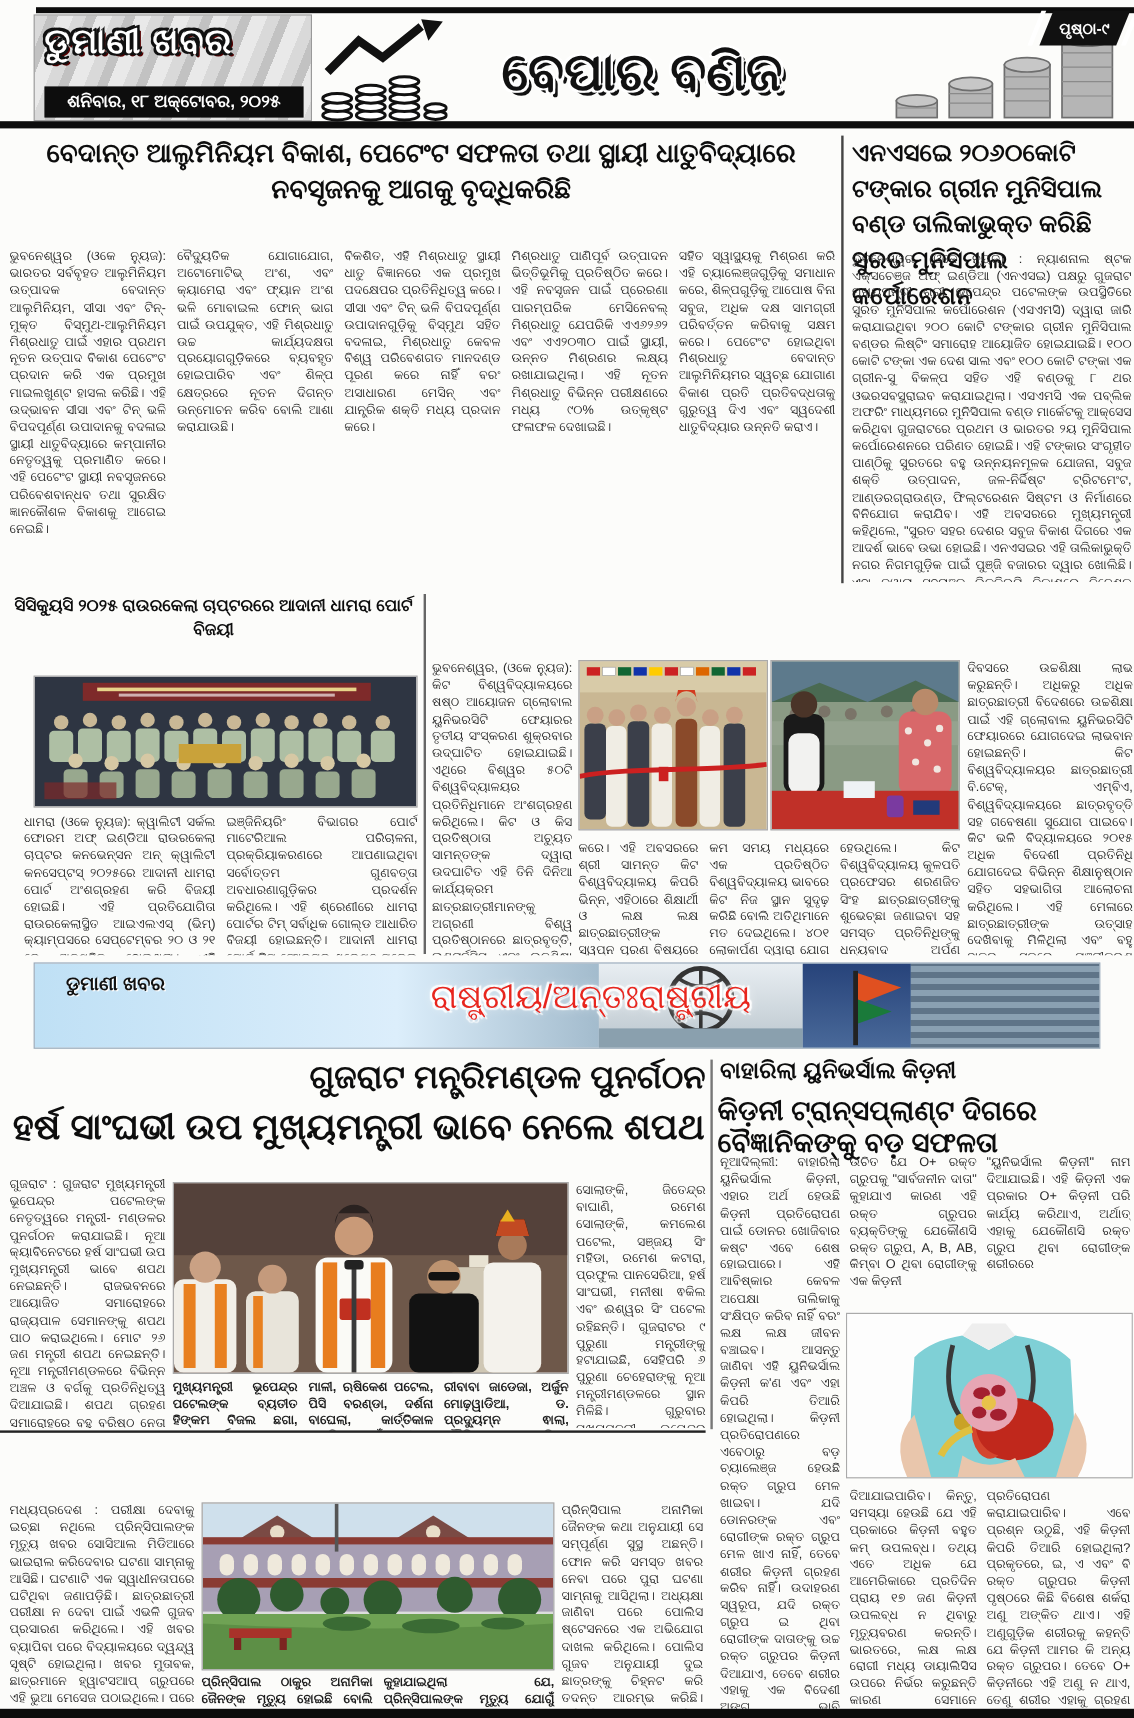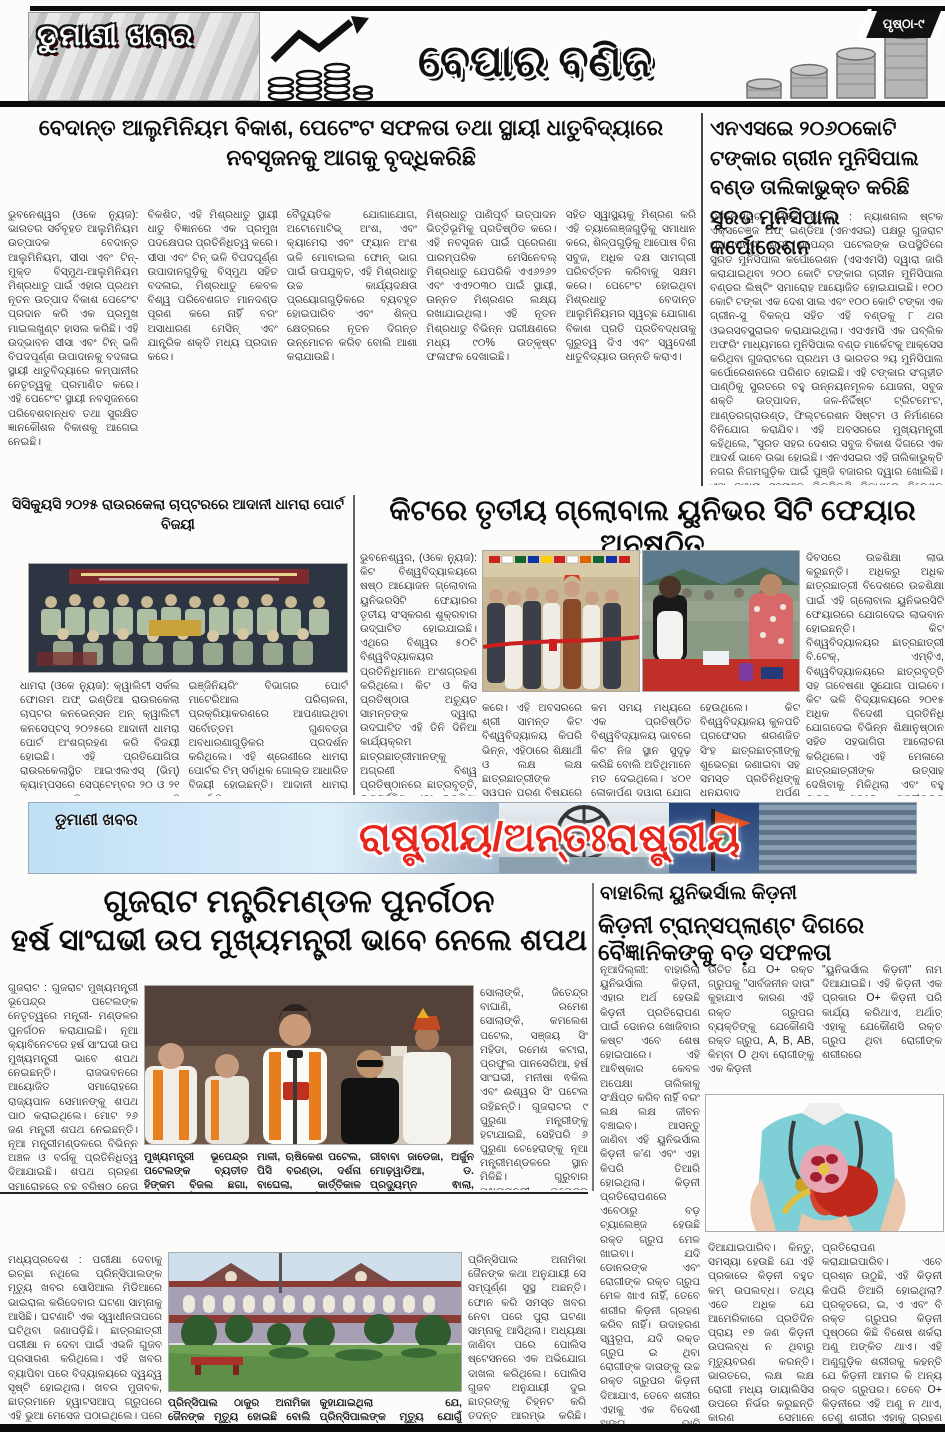--- a/index.html
+++ b/index.html
@@ -26,37 +26,38 @@
   .section-title { font-size:44px; font-weight:800; color:#111; text-align:center;
       text-shadow:-2px -2px 0 #fff, 2px -2px 0 #fff, -2px 2px 0 #fff, 2px 2px 0 #fff, 4px 4px 0 #111; }
   .page-badge { background:#111; color:#fff; font-size:13px; font-weight:700;
       transform:skewX(-22deg); display:flex; align-items:center; justify-content:center; }
   .page-badge span { transform:skewX(22deg); }
   .badge-slash { width:4px; background:#fff; transform:skewX(-22deg); }
 
   
   .banner { background:linear-gradient(90deg,#bfe0f5 0%, #dceefb 34%, #9db6c8 55%, #7fa0bd 70%, #8ba8b8 100%); overflow:hidden; border:1px solid #9ab; }
   .banner-brand { font-size:16px; font-weight:800; color:#111; text-shadow:1px 1px 0 #fff; }
-  .banner-title { font-size:40px; font-weight:700; color:#e8251d; white-space:nowrap;
+  .banner-title { font-size:28px; font-weight:400; color:#e8251d; white-space:nowrap;
       text-shadow:-2px -2px 1px #fff, 2px -2px 1px #fff, -2px 2px 1px #fff, 2px 2px 1px #fff, 0 0 9px #fff; }
   .banner-city { background:repeating-linear-gradient(0deg,#5f7488 0 5px,#8aa0b2 5px 10px); }
   .banner-bldg { background:linear-gradient(180deg,#e8eef2,#b9c4cc); }
 
   .photo-frame { border:1px solid #aaa; overflow:hidden; background:#ddd; }
   svg { display:block; }
 </style>
 </head>
 <body>
 
 <div class="page">
 
   <div class="abs blackbar" style="left:30px;top:6px;width:915px;height:5px;"></div>
 
   <div class="abs masthead-photo" style="left:28px;top:12px;width:232px;height:89px;">
     <div class="abs paper-name" style="left:8px;top:6px;width:216px;text-align:left;">ଡୁମାଣୀ ଖବର</div>
+    <div class="abs date-bar" style="left:8px;top:59px;width:216px;height:26px;">ଶନିବାର, ୧୮ ଅକ୍ଟୋବର, ୨୦୨୫</div>
   </div>
 
   <div class="abs" style="left:265px;top:14px;width:108px;height:88px;">
     <svg width="108" height="88" viewBox="0 0 108 88">
       <polyline points="8,46 34,20 54,34 86,8" fill="none" stroke="#111" stroke-width="7"></polyline>
       <polygon points="86,2 104,4 92,20" fill="#111"></polygon>
       <g fill="#fff" stroke="#111" stroke-width="2.5">
         <ellipse cx="16" cy="82" rx="12" ry="4"></ellipse>
           <ellipse cx="16" cy="75" rx="12" ry="4"></ellipse>
           <ellipse cx="16" cy="68" rx="12" ry="4"></ellipse>
@@ -109,22 +110,22 @@
     <span>ପୃଷ୍ଠା-୯</span>
   </div>
   <div class="abs badge-slash" style="left:940px;top:9px;height:29px;"></div>
 
   <div class="abs blackbar" style="left:0;top:101px;width:945px;height:6px;"></div>
 
   <div class="abs headline" style="left:8px;top:113px;width:686px;height:90px;font-size:22px;line-height:1.36;">ବେଦାନ୍ତ ଆଲୁମିନିୟମ ବିକାଶ, ପେଟେଂଟ ସଫଳତା ତଥା ସ୍ଥାୟୀ ଧାତୁବିଦ୍ୟାରେ ନବସୃଜନକୁ ଆଗକୁ ବୃଦ୍ଧିକରିଛି</div>
 
   <div class="abs cols" style="left:8px;top:207px;width:688px;height:278px;">
     <div class="bodytext">ଭୁବନେଶ୍ୱର (ଓକେ ନ୍ୟୁଜ): ଭାରତର ସର୍ବବୃହତ ଆଲୁମିନିୟମ ଉତ୍ପାଦକ ବେଦାନ୍ତ ଆଲୁମିନିୟମ, ସୀସା ଏବଂ ଟିନ୍-ମୁକ୍ତ ବିସ୍ମୁଥ-ଆଲୁମିନିୟମ ମିଶ୍ରଧାତୁ ପାଇଁ ଏହାର ପ୍ରଥମ ନୂତନ ଉତ୍ପାଦ ବିକାଶ ପେଟେଂଟ ପ୍ରଦାନ କରି ଏକ ପ୍ରମୁଖ ମାଇଲଖୁଣ୍ଟ ହାସଲ କରିଛି। ଏହି ଉଦ୍ଭାବନ ସୀସା ଏବଂ ଟିନ୍ ଭଳି ବିପଦପୂର୍ଣ୍ଣ ଉପାଦାନକୁ ବଦଳାଇ ସ୍ଥାୟୀ ଧାତୁବିଦ୍ୟାରେ କମ୍ପାନୀର ନେତୃତ୍ୱକୁ ପ୍ରମାଣିତ କରେ। ଏହି ପେଟେଂଟ ସ୍ଥାୟୀ ନବସୃଜନରେ ପରିବେଶବାନ୍ଧବ ତଥା ସୁରକ୍ଷିତ ଜ୍ଞାନକୌଶଳ ବିକାଶକୁ ଆଗେଇ ନେଇଛି।</div>
+    <div class="bodytext">ବୈଦ୍ୟୁତିକ ଯୋଗାଯୋଗ, ଅଟୋମୋଟିଭ୍ ଅଂଶ, ଏବଂ କ୍ୟାମେରା ଏବଂ ଫ୍ୟାନ ଅଂଶ ଭଳି ମୋବାଇଲ ଫୋନ୍ ଭାଗ ପାଇଁ ଉପଯୁକ୍ତ, ଏହି ମିଶ୍ରଧାତୁ ଉଚ୍ଚ କାର୍ଯ୍ୟଦକ୍ଷତା ପ୍ରୟୋଗଗୁଡ଼ିକରେ ବ୍ୟବହୃତ ହୋଇପାରିବ ଏବଂ ଶିଳ୍ପ କ୍ଷେତ୍ରରେ ନୂତନ ଦିଗନ୍ତ ଉନ୍ମୋଚନ କରିବ ବୋଲି ଆଶା କରାଯାଉଛି।</div>
     <div class="bodytext">ବିକଶିତ, ଏହି ମିଶ୍ରଧାତୁ ସ୍ଥାୟୀ ଧାତୁ ବିଜ୍ଞାନରେ ଏକ ପ୍ରମୁଖ ପଦକ୍ଷେପର ପ୍ରତିନିଧିତ୍ୱ କରେ। ସୀସା ଏବଂ ଟିନ୍ ଭଳି ବିପଦପୂର୍ଣ୍ଣ ଉପାଦାନଗୁଡ଼ିକୁ ବିସ୍ମୁଥ ସହିତ ବଦଳାଇ, ମିଶ୍ରଧାତୁ କେବଳ ବିଶ୍ୱ ପରିବେଶଗତ ମାନଦଣ୍ଡ ପୂରଣ କରେ ନାହିଁ ବରଂ ଅସାଧାରଣ ମେସିନ୍ ଏବଂ ଯାନ୍ତ୍ରିକ ଶକ୍ତି ମଧ୍ୟ ପ୍ରଦାନ କରେ।</div>
-    <div class="bodytext">ବୈଦ୍ୟୁତିକ ଯୋଗାଯୋଗ, ଅଟୋମୋଟିଭ୍ ଅଂଶ, ଏବଂ କ୍ୟାମେରା ଏବଂ ଫ୍ୟାନ ଅଂଶ ଭଳି ମୋବାଇଲ ଫୋନ୍ ଭାଗ ପାଇଁ ଉପଯୁକ୍ତ, ଏହି ମିଶ୍ରଧାତୁ ଉଚ୍ଚ କାର୍ଯ୍ୟଦକ୍ଷତା ପ୍ରୟୋଗଗୁଡ଼ିକରେ ବ୍ୟବହୃତ ହୋଇପାରିବ ଏବଂ ଶିଳ୍ପ କ୍ଷେତ୍ରରେ ନୂତନ ଦିଗନ୍ତ ଉନ୍ମୋଚନ କରିବ ବୋଲି ଆଶା କରାଯାଉଛି।</div>
     <div class="bodytext">ମିଶ୍ରଧାତୁ ପାଣିପୂର୍ବ ଉତ୍ପାଦନ ଭିତ୍ତିଭୂମିକୁ ପ୍ରତିଷ୍ଠିତ କରେ। ଏହି ନବସୃଜନ ପାଇଁ ପ୍ରେରଣା ପାରମ୍ପରିକ ମେସିନେବଲ୍ ମିଶ୍ରଧାତୁ ଯେପରିକି ଏଏ୬୨୬୨ ଏବଂ ଏଏ୨୦୩୦ ପାଇଁ ସ୍ଥାୟୀ, ଉନ୍ନତ ମିଶ୍ରଣର ଲକ୍ଷ୍ୟ ରଖାଯାଇଥିଲା। ଏହି ନୂତନ ମିଶ୍ରଧାତୁ ବିଭିନ୍ନ ପରୀକ୍ଷଣରେ ମଧ୍ୟ ୯୦% ଉତ୍କୃଷ୍ଟ ଫଳାଫଳ ଦେଖାଇଛି।</div>
     <div class="bodytext">ସହିତ ସ୍ୱାସ୍ଥ୍ୟକୁ ମିଶ୍ରଣ କରି ଏହି ଚ୍ୟାଲେଞ୍ଜଗୁଡ଼ିକୁ ସମାଧାନ କରେ, ଶିଳ୍ପଗୁଡ଼ିକୁ ଆପୋଷ ବିନା ସବୁଜ, ଅଧିକ ଦକ୍ଷ ସାମଗ୍ରୀ ପରିବର୍ତ୍ତନ କରିବାକୁ ସକ୍ଷମ କରେ। ପେଟେଂଟ ହୋଇଥିବା ମିଶ୍ରଧାତୁ ବେଦାନ୍ତ ଆଲୁମିନିୟମର ସ୍ୱଚ୍ଛ ଯୋଗାଣ ବିକାଶ ପ୍ରତି ପ୍ରତିବଦ୍ଧତାକୁ ଗୁରୁତ୍ୱ ଦିଏ ଏବଂ ସ୍ୱଦେଶୀ ଧାତୁବିଦ୍ୟାର ଉନ୍ନତି କରାଏ।</div>
   </div>
 
   <div class="abs vrule" style="left:701px;top:113px;height:373px;"></div>
 
   <div class="abs headline" style="left:710px;top:113px;width:232px;height:93px;font-size:20.5px;line-height:1.45;text-align:left;">ଏନଏସଇେ ୨୦୬୦କୋଟି ଟଙ୍କାର ଗ୍ରୀନ ମୁନିସିପାଲ ବଣ୍ଡ ତାଲିକାଭୁକ୍ତ କରିଛି ସୁରତ ମୁନିସିପାଲ କର୍ପୋରେଶନ</div>
   <div class="abs bodytext" style="left:710px;top:209px;width:233px;height:276px;">ଭୁବନେଶ୍ୱର (ଓକେ ନ୍ୟୁଜ) : ନ୍ୟାଶନାଲ ଷ୍ଟକ ଏକ୍ସଚେଞ୍ଜ ଅଫ୍ ଇଣ୍ଡିଆ (ଏନଏସଇ) ପକ୍ଷରୁ ଗୁଜରାଟ ମୁଖ୍ୟମନ୍ତ୍ରୀ ଶ୍ରୀ ଭୂପେନ୍ଦ୍ର ପଟେଲଙ୍କ ଉପସ୍ଥିତିରେ ସୁରତ ମୁନିସିପାଲ କର୍ପୋରେଶନ (ଏସଏମସି) ଦ୍ୱାରା ଜାରି କରାଯାଇଥିବା ୨୦୦ କୋଟି ଟଙ୍କାର ଗ୍ରୀନ ମୁନିସିପାଲ ବଣ୍ଡର ଲିଷ୍ଟିଂ ସମାରୋହ ଆୟୋଜିତ ହୋଇଯାଇଛି। ୧୦୦ କୋଟି ଟଙ୍କା ଏକ ଦେଶ ସାଲ ଏବଂ ୧୦୦ କୋଟି ଟଙ୍କା ଏକ ଗ୍ରୀନ-ସୁ ବିକଳ୍ପ ସହିତ ଏହି ବଣ୍ଡକୁ ୮ ଥର ଓଭରସବସ୍କ୍ରାଇବ କରାଯାଇଥିଲା। ଏସଏମସି ଏକ ପବ୍ଲିକ ଅଫରିଂ ମାଧ୍ୟମରେ ମୁନିସିପାଲ ବଣ୍ଡ ମାର୍କେଟକୁ ଆକ୍ସେସ କରିଥିବା ଗୁଜରାଟରେ ପ୍ରଥମ ଓ ଭାରତର ୨ୟ ମୁନିସିପାଲ କର୍ପୋରେଶନରେ ପରିଣତ ହୋଇଛି। ଏହି ଟଙ୍କାର ସଂଗୃହୀତ ପାଣ୍ଠିକୁ ସୁରତରେ ବହୁ ଉନ୍ନୟନମୂଳକ ଯୋଜନା, ସବୁଜ ଶକ୍ତି ଉତ୍ପାଦନ, ଜଳ-ନିର୍ଦ୍ଦିଷ୍ଟ ଟ୍ରିଟମେଂଟ, ଆଣ୍ଡରଗ୍ରାଉଣ୍ଡ, ଫିଲ୍ଟରେଶନ ସିଷ୍ଟମ ଓ ନିର୍ମାଣରେ ବିନିଯୋଗ କରାଯିବ। ଏହି ଅବସରରେ ମୁଖ୍ୟମନ୍ତ୍ରୀ କହିଥିଲେ, "ସୁରତ ସହର ଦେଶର ସବୁଜ ବିକାଶ ଦିଗରେ ଏକ ଆଦର୍ଶ ଭାବେ ଉଭା ହୋଇଛି। ଏନଏସଇର ଏହି ତାଲିକାଭୁକ୍ତି ନଗର ନିଗମଗୁଡ଼ିକ ପାଇଁ ପୁଞ୍ଜି ବଜାରର ଦ୍ୱାର ଖୋଲିଛି। ଏହା ଦ୍ୱାରା ସହରାଞ୍ଚଳ ଭିତ୍ତିଭୂମି ବିକାଶରେ ନିବେଶକ ଆତ୍ମବିଶ୍ୱାସ ବୃଦ୍ଧି ପାଇବ।"</div>
 
   <div class="abs headline" style="left:10px;top:495px;width:336px;height:62px;font-size:14px;line-height:1.42;">ସିସିକ୍ୟୁସି ୨୦୨୫ ରାଉରକେଲା ଚାପ୍ଟରରେ ଆଦାନୀ ଧାମରା ପୋର୍ଟ ବିଜୟୀ</div>
@@ -192,21 +193,20 @@
     </svg>
   </div>
 
   <div class="abs cols" style="left:20px;top:678px;width:328px;height:118px;">
     <div class="bodytext">ଧାମରା (ଓକେ ନ୍ୟୁଜ): କ୍ୱାଲିଟୀ ସର୍କଲ ଫୋରମ ଅଫ୍ ଇଣ୍ଡିଆ ରାଉରକେଲା ଚାପ୍ଟର କନଭେନ୍ସନ ଅନ୍ କ୍ୱାଲିଟୀ କନସେପ୍ଟସ୍ ୨୦୨୫ରେ ଆଦାନୀ ଧାମରା ପୋର୍ଟ ଅଂଶଗ୍ରହଣ କରି ବିଜୟୀ ହୋଇଛି। ଏହି ପ୍ରତିଯୋଗିତା ରାଉରକେଲାସ୍ଥିତ ଆଇଏଲଏସ୍ (ଭିମ୍) କ୍ୟାମ୍ପସରେ ସେପ୍ଟେମ୍ବର ୨୦ ଓ ୨୧ ରେ ଅନୁଷ୍ଠିତ ହୋଇଥିଲା। ଏହି କାର୍ଯ୍ୟକ୍ରମରେ ଆଦାନୀ ଧାମରା ପୋର୍ଟର ୪ଟି କ୍ୱାଲିଟୀ ସର୍କଲ ଟିମ୍</div>
     <div class="bodytext">ଇଞ୍ଜିନିୟରିଂ ବିଭାଗର ପୋର୍ଟ ମାଟେରିଆଲ ପରିଚାଳନା, ପ୍ରକ୍ରିୟାକରଣରେ ଆପଣାଇଥିବା ସର୍ବୋତ୍ତମ ଗୁଣବତ୍ତା ଅବଧାରଣାଗୁଡ଼ିକର ପ୍ରଦର୍ଶନ କରିଥିଲେ। ଏହି ଶ୍ରେଣୀରେ ଧାମରା ପୋର୍ଟର ଟିମ୍ ସର୍ବାଧିକ ଗୋଲ୍ଡ ଆଧାରିତ ବିଜୟୀ ହୋଇଛନ୍ତି। ଆଦାନୀ ଧାମରା ପୋର୍ଟ ଟିମ୍ ଫୋରମର ଶ୍ରେଷ୍ଠ ମଡେଲ ବିଭାଗରେ ୨ଟି ଟ୍ରଫି ପାଇଥିବା ବେଳେ ସ୍କିଲ୍ ପ୍ରତିଯୋଗିତାରେ ୪ଟି ଟ୍ରଫି ହାସଲ କରିଛି।</div>
   </div>
 
   <div class="abs vrule" style="left:353px;top:495px;height:300px;background:#666;"></div>
 
-  <div class="abs headline" style="left:360px;top:494px;width:585px;height:48px;font-size:29px;">କିଟରେ ତୃତୀୟ ଗ୍ଲୋବାଲ ୟୁନିଭର ସିଟି ଫେୟାର ଅନୁଷ୍ଠିତ</div>
 
   <div class="abs bodytext" style="left:360px;top:550px;width:117px;height:246px;">ଭୁବନେଶ୍ୱର, (ଓକେ ନ୍ୟୁଜ): କିଟ ବିଶ୍ୱବିଦ୍ୟାଳୟରେ ଷଷ୍ଠ ଆୟୋଜନ ଗ୍ଲୋବାଲ ୟୁନିଭରସିଟି ଫେୟାରର ତୃତୀୟ ସଂସ୍କରଣ ଶୁକ୍ରବାର ଉଦ୍‌ଘାଟିତ ହୋଇଯାଇଛି। ଏଥିରେ ବିଶ୍ୱର ୫୦ଟି ବିଶ୍ୱବିଦ୍ୟାଳୟର ପ୍ରତିନିଧିମାନେ ଅଂଶଗ୍ରହଣ କରିଥିଲେ। କିଟ ଓ କିସ ପ୍ରତିଷ୍ଠାତା ଅଚ୍ୟୁତ ସାମନ୍ତଙ୍କ ଦ୍ୱାରା ଉଦଘାଟିତ ଏହି ତିନି ଦିନିଆ କାର୍ଯ୍ୟକ୍ରମ ଛାତ୍ରଛାତ୍ରୀମାନଙ୍କୁ ଅଗ୍ରଣୀ ବିଶ୍ୱ ପ୍ରତିଷ୍ଠାନରେ ଛାତ୍ରବୃତ୍ତି, ଇଣ୍ଟର୍ନସିପ୍ ଏବଂ ଉଚ୍ଚଶିକ୍ଷା ସମ୍ଭାବନା ଅନୁସନ୍ଧାନ କରିବାର ସୁଯୋଗ ପ୍ରଦାନ କରିଥିଲା। ଏହି ଅବସରରେ ଶ୍ରୀ ସାମନ୍ତ କହିଲେ, ଏହା ବିଶ୍ୱାୟନର ଯୁଗ। ଯେତେବେଳେ ବିକାଶ ଆଗକୁ ହୁଏ ସେତେବେଳେ ଜ୍ଞାନ ବିନିମୟ ଓ ଶୈକ୍ଷିକ ସହଭାଗିତାକୁ ପ୍ରୋତ୍ସାହିତ</div>
 
   <div class="abs photo-frame" style="left:482px;top:550px;width:158px;height:142px;">
     <svg width="156" height="140" viewBox="0 0 156 140">
       <rect width="156" height="140" fill="#c9b793"></rect>
       <rect y="0" width="156" height="26" fill="#d8cba8"></rect>
       <g>
         <rect x="6" y="5" width="11" height="7" fill="#cc2222"></rect>
           <rect x="19" y="5" width="11" height="7" fill="#ffffff" stroke="#999" stroke-width="0.5"></rect>
@@ -299,21 +299,21 @@
         <rect x="42" y="6" width="4" height="62" fill="#222"></rect>
         <path d="M46,8 L82,20 L46,34 Z" fill="#e05020"></path>
         <path d="M46,30 L74,40 L46,50 Z" fill="#1a7a3a"></path>
       </svg>
     </div>
     <div class="abs banner-city" style="left:730px;top:0;width:159px;height:72px;"></div>
     <div class="abs banner-brand" style="left:26px;top:8px;">ଡୁମାଣୀ ଖବର</div>
     <div class="abs banner-title" style="left:330px;top:12px;">ରାଷ୍ଟ୍ରୀୟ/ଅନ୍ତଃରାଷ୍ଟ୍ରୀୟ</div>
   </div>
 
-  <div class="abs headline" style="left:10px;top:883px;width:578px;height:38px;font-size:32px;">ଗୁଜରାଟ ମନ୍ତ୍ରିମଣ୍ଡଳ ପୁନର୍ଗଠନ</div>
+  <div class="abs headline" style="left:10px;top:883px;width:578px;height:38px;font-size:27px;text-align:right;">ଗୁଜରାଟ ମନ୍ତ୍ରିମଣ୍ଡଳ ପୁନର୍ଗଠନ</div>
   <div class="abs headline" style="left:10px;top:923px;width:578px;height:44px;font-size:30px;">ହର୍ଷ ସାଂଘଭୀ ଉପ ମୁଖ୍ୟମନ୍ତ୍ରୀ ଭାବେ ନେଲେ ଶପଥ</div>
 
   <div class="abs bodytext" style="left:8px;top:980px;width:130px;height:210px;">ଗୁଜରାଟ : ଗୁଜରାଟ ମୁଖ୍ୟମନ୍ତ୍ରୀ ଭୂପେନ୍ଦ୍ର ପଟେଲଙ୍କ ନେତୃତ୍ୱରେ ମନ୍ତ୍ରୀ- ମଣ୍ଡଳର ପୁନର୍ଗଠନ କରାଯାଇଛି। ନୂଆ କ୍ୟାବିନେଟରେ ହର୍ଷ ସାଂଘଭୀ ଉପ ମୁଖ୍ୟମନ୍ତ୍ରୀ ଭାବେ ଶପଥ ନେଇଛନ୍ତି। ରାଜଭବନରେ ଆୟୋଜିତ ସମାରୋହରେ ରାଜ୍ୟପାଳ ସେମାନଙ୍କୁ ଶପଥ ପାଠ କରାଇଥିଲେ। ମୋଟ ୨୬ ଜଣ ମନ୍ତ୍ରୀ ଶପଥ ନେଇଛନ୍ତି। ନୂଆ ମନ୍ତ୍ରୀମଣ୍ଡଳରେ ବିଭିନ୍ନ ଅଞ୍ଚଳ ଓ ବର୍ଗକୁ ପ୍ରତିନିଧିତ୍ୱ ଦିଆଯାଇଛି। ଶପଥ ଗ୍ରହଣ ସମାରୋହରେ ବହୁ ବରିଷ୍ଠ ନେତା ଉପସ୍ଥିତ ଥିଲେ।</div>
 
   <div class="abs photo-frame" style="left:144px;top:985px;width:330px;height:160px;">
     <svg width="328" height="158" viewBox="0 0 328 158">
       <rect width="328" height="158" fill="#6e584a"></rect>
       <rect y="0" width="328" height="60" fill="#54413a"></rect>
       <rect x="232" y="70" width="70" height="88" fill="#cfc7b4"></rect>
       <rect x="246" y="60" width="16" height="10" fill="#e8e2d2"></rect>

